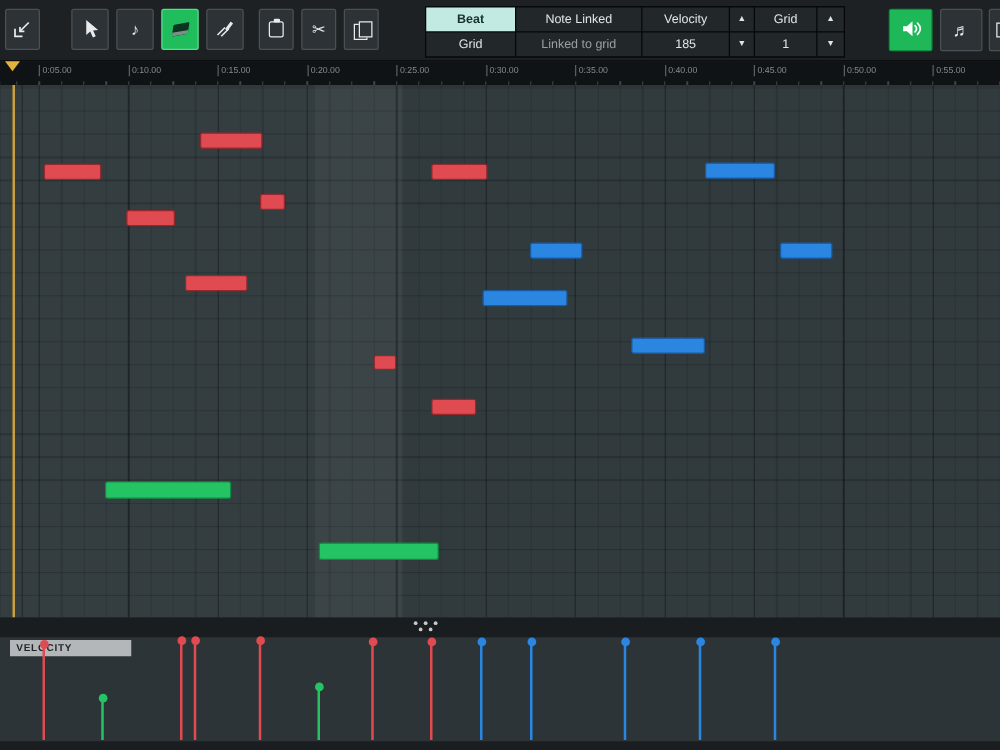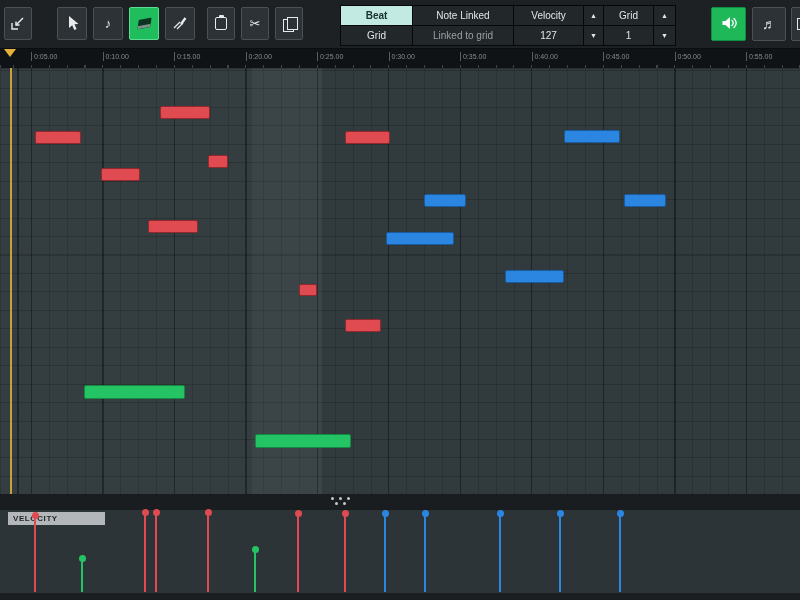--- a/index.html
+++ b/index.html
@@ -133,21 +133,21 @@
     <div class="grid-panel">
       <div class="gc active">Beat</div>
       <div class="gc">Note Linked</div>
       <div class="gc">Velocity</div>
       <div class="gc arrow">▲</div>
       <div class="gc">Grid</div>
       <div class="gc arrow">▲</div>
 
       <div class="gc">Grid</div>
       <div class="gc sub">Linked to grid</div>
-      <div class="gc">127</div>
+      <div class="gc">185</div>
       <div class="gc arrow">▼</div>
       <div class="gc">1</div>
       <div class="gc arrow">▼</div>
     </div>
 
     <button class="tbtn green-outline" style="left:711px;width:35px;height:34px">
       <span>
         <svg width="18" height="18" viewBox="0 0 18 18">
           <path d="M2.5 7 v4 h3 l4.5 4 V3 L5.5 7 Z" fill="#ffffff"></path>
           <path d="M12 6.5 q2.5 2.5 0 5 M14 4.5 q4.5 4.5 0 9" stroke="#ffffff" stroke-width="1.3" fill="none" stroke-linecap="round"></path>

